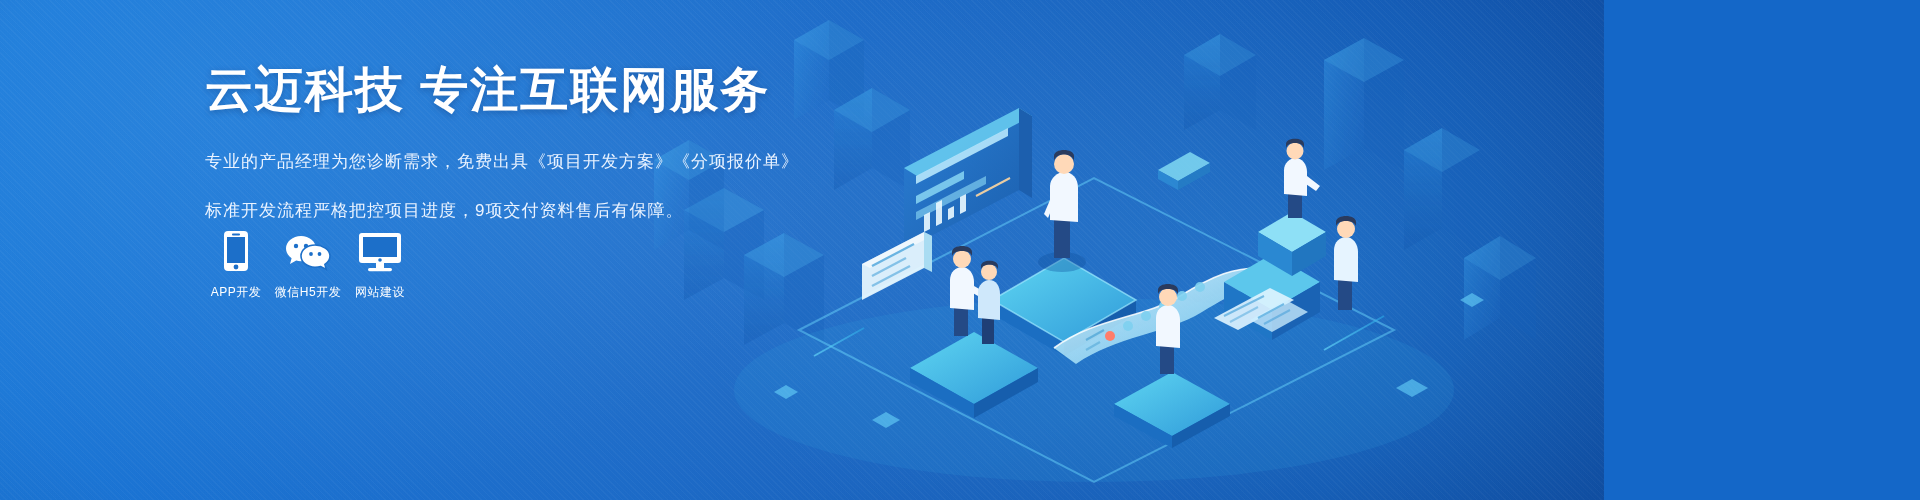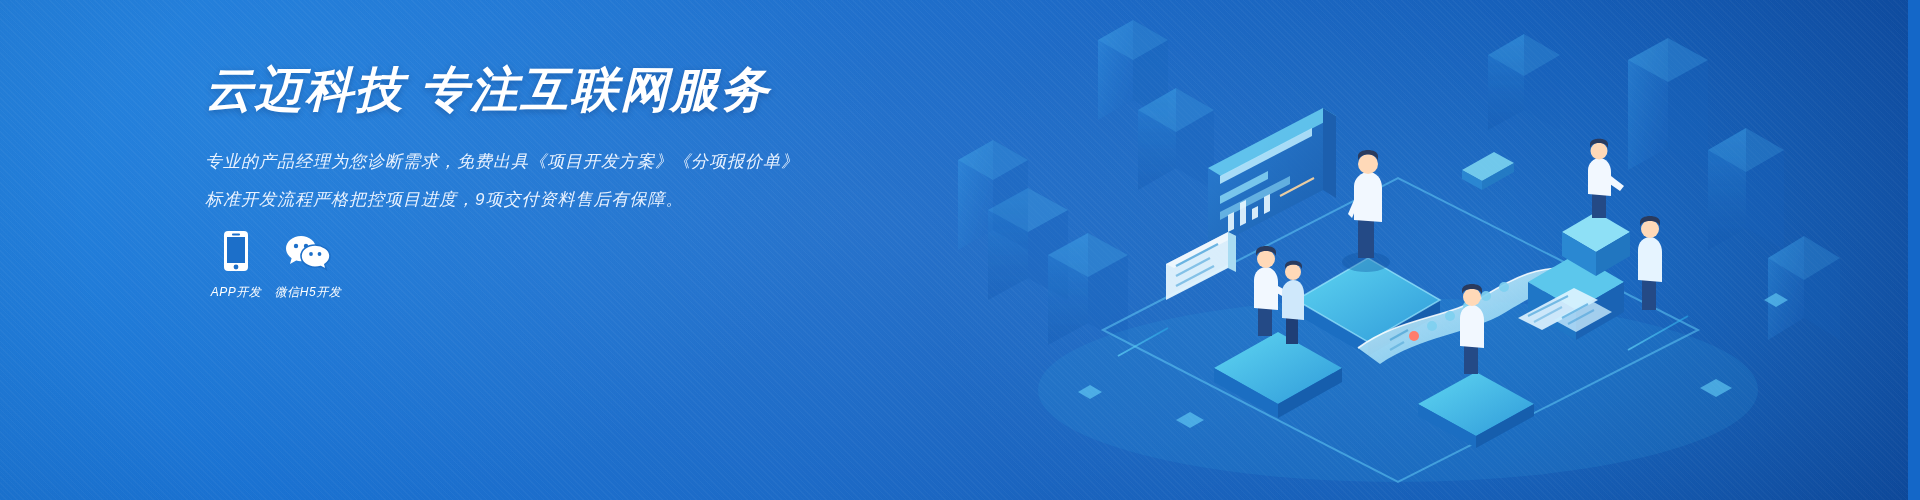--- a/index.html
+++ b/index.html
@@ -2,26 +2,25 @@
 <html><head>
 <meta charset="utf-8">
 <style>
   html,body{margin:0;padding:0;}
   body{
     width:1920px;height:500px;overflow:hidden;
     font-family:"Liberation Sans","DejaVu Sans",sans-serif;
     background:#1467c8;
   }
   .banner{
-    position:relative;width:1908px;height:500px;overflow:hidden;
+    position:relative;width:1604px;height:500px;overflow:hidden;
     background:
       radial-gradient(ellipse 900px 600px at 78% 55%, rgba(40,130,215,0.55) 0%, rgba(24,100,195,0.0) 62%),
       radial-gradient(ellipse 1100px 700px at 12% 20%, rgba(48,140,225,0.45) 0%, rgba(20,95,190,0.0) 60%),
       linear-gradient(117deg,#1f7ddb 0%,#1a72d2 22%,#1767c6 48%,#1359b4 72%,#0f4ea4 100%);
-    font-style: italic;
   }
   
   .texture{
     position:absolute;inset:0;
     background-image:repeating-linear-gradient(45deg,rgba(255,255,255,0.030) 0px,rgba(255,255,255,0.030) 1px,rgba(0,0,0,0) 1px,rgba(0,0,0,0) 4px);
     pointer-events:none;
   }
   .vignette{
     position:absolute;inset:0;
     background:radial-gradient(ellipse 1400px 760px at 45% 45%, rgba(255,255,255,0.07) 0%, rgba(0,0,0,0.0) 55%, rgba(0,20,60,0.18) 100%);
@@ -30,21 +29,21 @@
 
   
   .content{position:absolute;left:205px;top:62px;width:720px;z-index:8;}
   .headline{
     font-size:48px;line-height:1.18;font-weight:bold;color:#ffffff;
     letter-spacing:2px;white-space:nowrap;
     text-shadow:0 2px 6px rgba(0,30,80,0.28);
     margin:0 0 26px 0;
   }
   .sub{font-size:17px;line-height:33px;color:#eaf3ff;letter-spacing:1px;white-space:nowrap;margin:0;}
-  .sub+.sub{margin-top:5px;}
+  .sub+.sub{margin-top:16px;}
 
   
   .services{position:absolute;left:200px;top:228px;display:flex;gap:0;z-index:9;}
   .service{width:72px;display:flex;flex-direction:column;align-items:center;cursor:pointer;}
   .service .ico{height:44px;display:flex;align-items:flex-end;justify-content:center;}
   .service .ico svg{display:block;}
   .service .lbl{margin-top:12px;font-size:12px;color:#ffffff;white-space:nowrap;letter-spacing:.5px;}
 
   
   .art{position:absolute;right:0;top:0;width:980px;height:500px;z-index:4;}
@@ -305,18 +304,30 @@
           <circle cx="21" cy="14" r="2.2" fill="#1c6fc9"></circle>
           <path d="M30 13 C37.7 13 45 17.9 45 24 C45 27.4 43 30.4 39.9 32.4 L41.2 37.4 L35.8 34.5
                    C34 35 31.9 35.2 30 35.2 C22.3 35.2 16 30.2 16 24 C16 17.9 22.3 13 30 13 Z" fill="#ffffff" stroke="#1c6fc9" stroke-width="1.6"></path>
           <circle cx="26" cy="22" r="1.9" fill="#1c6fc9"></circle>
           <circle cx="34.5" cy="22" r="1.9" fill="#1c6fc9"></circle>
         </svg>
       </span>
       <span class="lbl">微信H5开发</span>
     </div>
 
+    <div class="service">
+      <span class="ico">
+        <svg width="44" height="40" viewBox="0 0 44 40" xmlns="http://www.w3.org/2000/svg">
+          <rect x="1" y="1" width="42" height="30" rx="3" fill="#ffffff"></rect>
+          <rect x="5" y="5" width="34" height="20" fill="#1c6fc9"></rect>
+          <circle cx="22" cy="28" r="1.8" fill="#1c6fc9"></circle>
+          <rect x="18" y="31" width="8" height="5" fill="#ffffff"></rect>
+          <rect x="10" y="36" width="24" height="3.2" rx="1.6" fill="#ffffff"></rect>
+        </svg>
+      </span>
+      <span class="lbl">网站建设</span>
+    </div>
 
 
   </div>
 
   <div class="vignette"></div>
 </div>
 
 </body></html>

